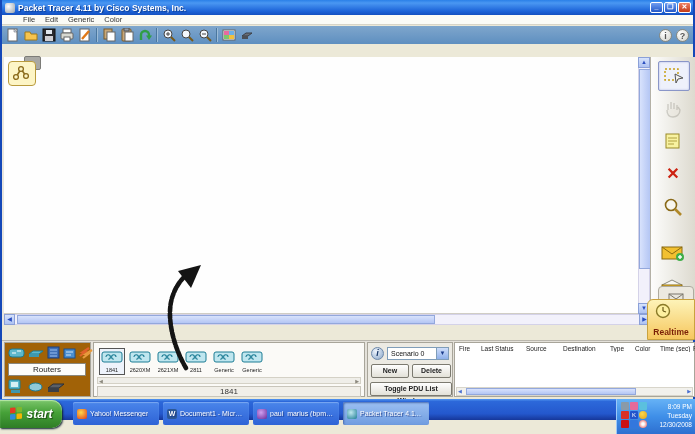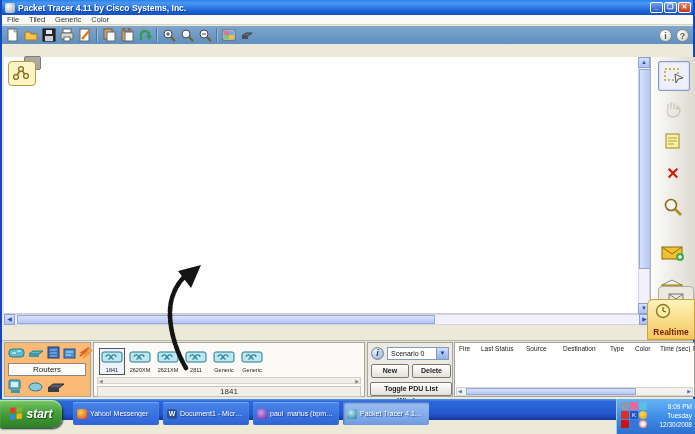--- a/index.html
+++ b/index.html
@@ -14,21 +14,21 @@
     background:linear-gradient(180deg,#2a80e8 0%,#4a97f2 20%,#1c63d8 75%,#1450c0 100%);
     display:flex;align-items:center;padding:0 2px;box-sizing:border-box;}
   .appico{width:10px;height:10px;border-radius:2px;background:radial-gradient(circle at 35% 35%,#fdfdfd,#9aa4ad);margin:0 3px 0 1px;flex:none;}
   .wtitle{color:#fff;font-size:8.5px;font-weight:bold;text-shadow:1px 1px 1px #0a3a8c;flex:1;white-space:nowrap;overflow:hidden;}
   .winbtns{display:flex;gap:1px;}
   .wb{width:13px;height:11px;border:1px solid #fff;border-radius:2px;box-sizing:border-box;
     color:#fff;font-size:7px;line-height:8px;text-align:center;font-weight:bold;
     background:linear-gradient(180deg,#6f9df0,#2358c8);}
   .wb.close{background:linear-gradient(180deg,#ec8265,#c33a17);}
 
-  .menubar{position:absolute;left:0;top:15px;width:100%;height:10px;background:#fbfbf6;border-bottom:1px solid #d8d5c8;box-sizing:border-box;display:flex;align-items:center;}
+  .menubar{position:absolute;left:0;top:15px;width:100%;height:10px;background:#fbfbf6;border-bottom:1px solid #d8d5c8;box-sizing:border-box;display:flex;align-items:center;padding-left:16px;}
   .menubar span{font-size:7.5px;color:#333;padding:0 5px;}
 
   .toolbar{position:absolute;left:0;top:26px;width:100%;height:18px;
     background:linear-gradient(180deg,#7fa6cc,#5e8fc0);display:flex;align-items:center;padding-left:2px;box-sizing:border-box;}
   .ti{width:18px;height:16px;display:inline-flex;align-items:center;justify-content:center;flex:none;}
   .tsep{width:1px;height:14px;background:#4a779f;border-right:1px solid #9cbcd8;margin:0 2px;flex:none;}
   .tspacer{flex:1;}
   .circ{width:13px;height:13px;border-radius:50%;background:radial-gradient(circle at 35% 30%,#fff,#cfcfc8);
     border:1px solid #8a8a80;color:#555;font-size:9px;line-height:12px;text-align:center;font-weight:bold;margin-right:4px;box-sizing:border-box;}
 
@@ -70,21 +70,21 @@
   .rtlabel{position:absolute;left:0;bottom:2px;width:100%;text-align:center;font-size:8.5px;font-weight:bold;color:#7a1f05;}
 
   
   .timebar{position:absolute;left:0;top:325px;width:100%;height:15px;
     background:linear-gradient(180deg,#fde9ae,#f2b854);border-top:1px solid #caa23c;box-sizing:border-box;display:flex;align-items:center;}
   .timebar .lbl{font-size:8px;font-weight:bold;color:#3b2a06;padding:0 8px;white-space:nowrap;}
   .timebar .sep{width:1px;height:11px;background:#e8d390;}
 
   
   .bottom{position:absolute;left:0;top:340px;width:100%;height:57px;background:#e4e1da;border-top:1px solid #b9b6ad;box-sizing:border-box;}
-  .panelbox{position:absolute;background:#fdba74;border:1px solid #a8a59a;box-sizing:border-box;}
+  .panelbox{position:absolute;background:#a16207;border:1px solid #a8a59a;box-sizing:border-box;}
   .catbox{left:2px;top:1px;width:87px;height:55px;}
   .catrow{position:absolute;left:3px;display:flex;gap:3px;align-items:center;}
   .catlabel{position:absolute;left:3px;top:20px;width:78px;height:13px;background:#fdfdfb;border:1px solid #8a877c;box-sizing:border-box;font-size:8px;color:#222;text-align:center;line-height:11px;}
   .modbox{left:91px;top:1px;width:272px;height:55px;background:#fbfaf7;}
   .dev{position:absolute;top:5px;width:26px;height:27px;border:1px solid transparent;box-sizing:border-box;text-align:center;}
   .dev.sel{border:1px solid #555;background:#eef3fb;}
   .dev .dlab{font-size:6px;color:#222;line-height:7px;transform:scale(.92);white-space:nowrap;}
   .modscroll{position:absolute;left:3px;top:34px;width:264px;height:7px;background:#efeee9;border:1px solid #d4d1c6;box-sizing:border-box;}
   .modname{position:absolute;left:3px;top:43px;width:264px;height:11px;background:#f1efe9;border:1px solid #c8c5bb;box-sizing:border-box;font-size:8px;color:#333;text-align:center;line-height:10px;}
   .scenbox{left:365px;top:1px;width:86px;height:55px;background:#eceae3;}
@@ -131,21 +131,21 @@
       <span class="wtitle">Packet Tracer 4.11 by Cisco Systems, Inc.</span>
       <span class="winbtns">
         <span class="wb">_</span>
         <span class="wb">❐</span>
         <span class="wb close">✕</span>
       </span>
     </div>
 
     <div class="menubar">
       <span>File</span>
-      <span>Tiled</span>
+      <span>Edit</span>
       <span>Generic</span>
       <span>Color</span>
     </div>
 
     <div class="toolbar">
       <span class="ti">
         <svg width="14" height="14">
             <rect x="2" y="1" width="9" height="12" fill="#fff" stroke="#666"></rect>
             <polygon points="8,1 11,4 8,4" fill="#cfd8e8" stroke="#666" stroke-width=".5"></polygon>
           </svg>

